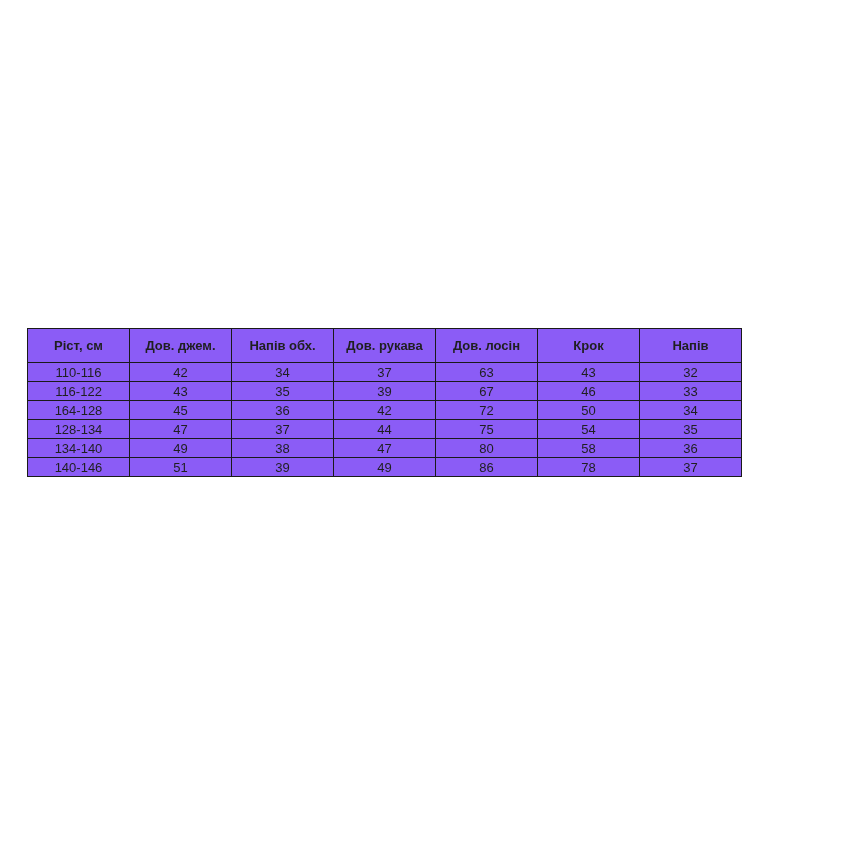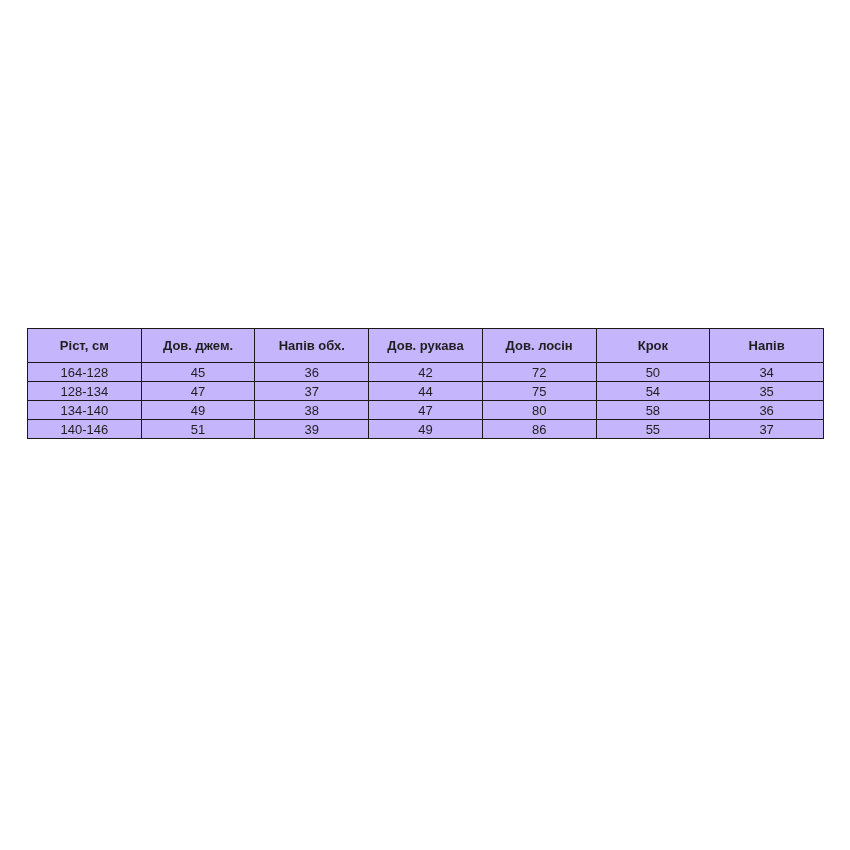--- a/index.html
+++ b/index.html
@@ -14,24 +14,24 @@
   .page {
     position: relative;
     width: 850px;
     height: 850px;
     background: #ffffff;
   }
   table.size-chart {
     position: absolute;
     left: 27px;
     top: 328px;
-    width: 797px;
+    width: 715px;
     border-collapse: collapse;
     table-layout: fixed;
-    background: #c4b5fd;
+    background: #8b5cf6;
     padding-left: 34px;
   }
   table.size-chart th,
   table.size-chart td {
     border: 1px solid #1a1a1a;
     text-align: center;
     vertical-align: middle;
     color: #1f1f1f;
     padding: 0 2px;
     overflow: hidden;
@@ -59,20 +59,38 @@
           <th>Дов. джем.</th>
           <th>Напів обх.</th>
           <th>Дов. рукава</th>
           <th>Дов. лосін</th>
           <th>Крок</th>
           <th>Напів</th>
         </tr>
     </thead>
     <tbody>
         <tr>
+          <td>110-116</td>
+          <td>42</td>
+          <td>34</td>
+          <td>37</td>
+          <td>63</td>
+          <td>43</td>
+          <td>32</td>
+        </tr>
+        <tr>
+          <td>116-122</td>
+          <td>43</td>
+          <td>35</td>
+          <td>39</td>
+          <td>67</td>
+          <td>46</td>
+          <td>33</td>
+        </tr>
+        <tr>
           <td>164-128</td>
           <td>45</td>
           <td>36</td>
           <td>42</td>
           <td>72</td>
           <td>50</td>
           <td>34</td>
         </tr>
         <tr>
           <td>128-134</td>
@@ -91,18 +109,18 @@
           <td>80</td>
           <td>58</td>
           <td>36</td>
         </tr>
         <tr>
           <td>140-146</td>
           <td>51</td>
           <td>39</td>
           <td>49</td>
           <td>86</td>
-          <td>55</td>
+          <td>78</td>
           <td>37</td>
         </tr>
       </tbody>
   </table>
 </div>
 
 </body></html>

